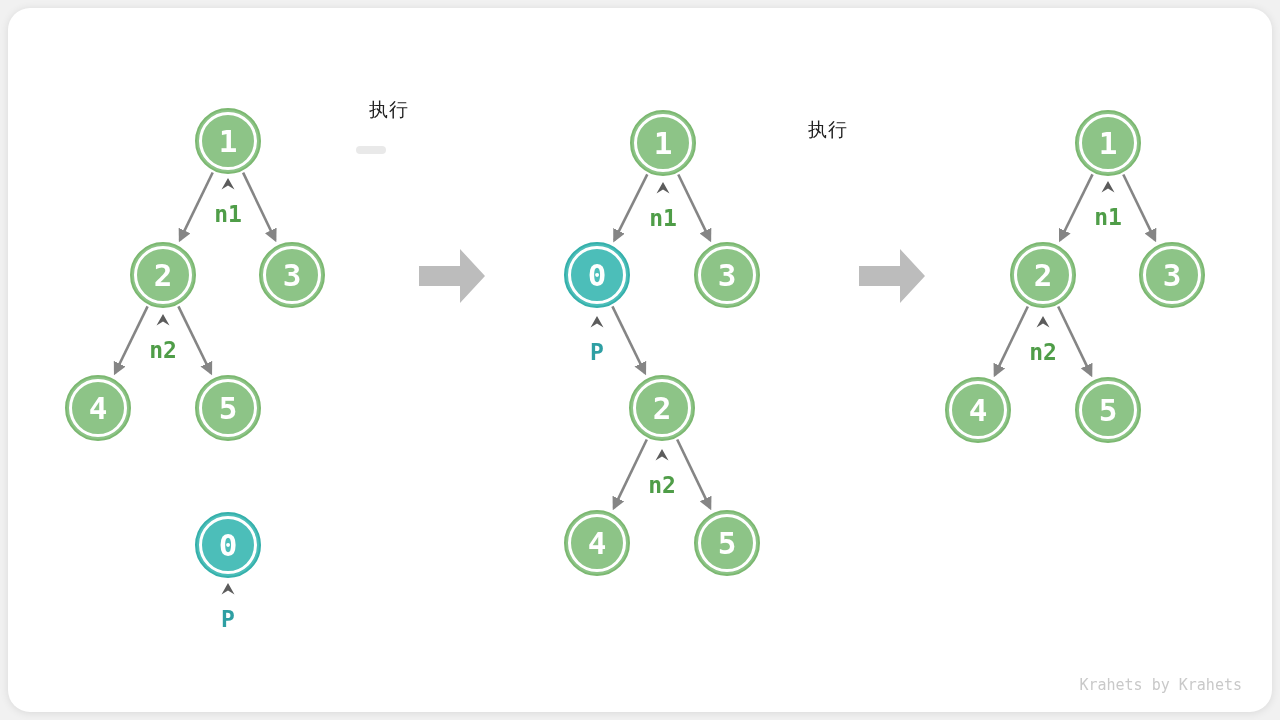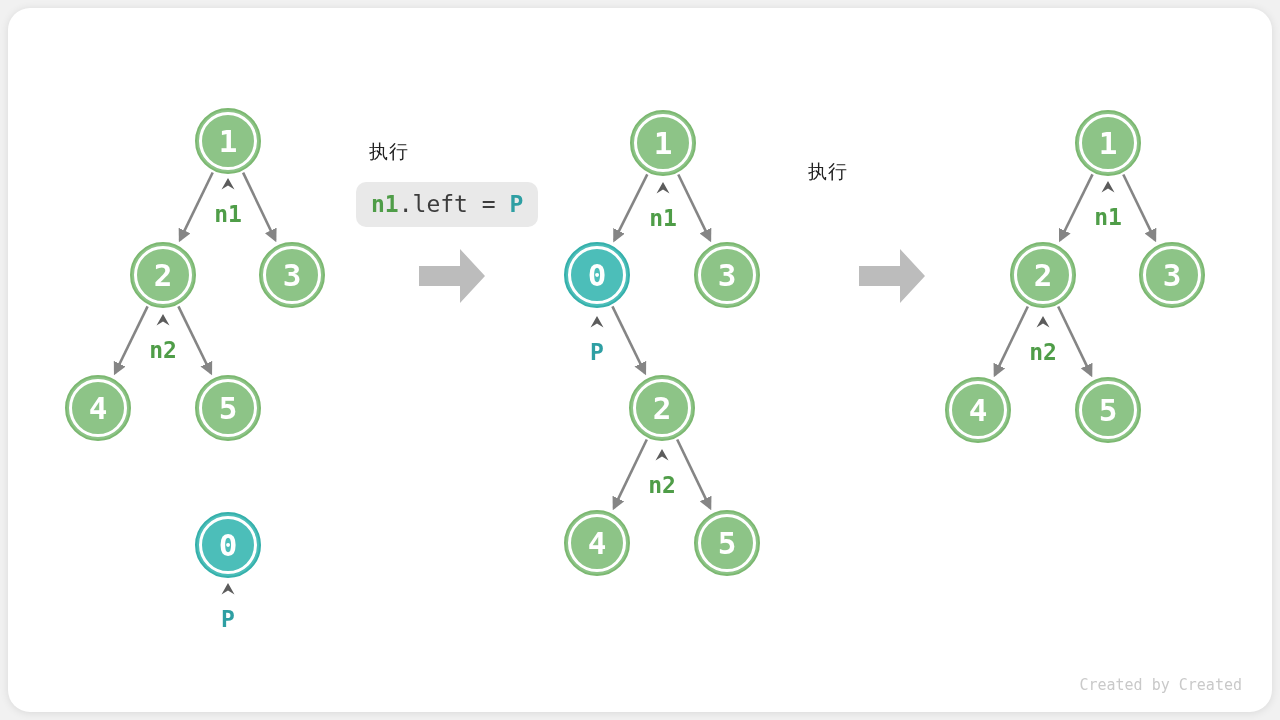--- a/index.html
+++ b/index.html
@@ -18,21 +18,21 @@
     font: bold 31px "DejaVu Sans Mono", monospace;
     fill: #ffffff; text-anchor: middle;
   }
   .ptr {
     font: bold 23px "DejaVu Sans Mono", monospace;
     text-anchor: middle;
   }
   .ptr-green { fill: #4F9D48; }
   .ptr-teal  { fill: #2E9FA3; }
 
-  .exec-block { position: absolute; margin-top: 42px; }
+  .exec-block { position: absolute; }
   .exec-header {
     font-size: 19px; color: #222222; letter-spacing: 1px;
     font-family: "Liberation Sans", sans-serif;
   }
   .code-box {
     display: inline-block; background: #E9E9E9; border-radius: 10px;
     padding: 4px 15px; white-space: pre;
     font-family: "DejaVu Sans Mono", monospace; font-size: 23px; line-height: 37px;
   }
   .c-g { color: #4F9D48; font-weight: bold; }
@@ -199,27 +199,27 @@
         <g>
           <path d="M 1036.5 327.5 L 1043 316 L 1049.5 327.5 L 1043 323.5 Z" fill="#5C5C5C"></path>
           <text x="1043" y="360" class="ptr ptr-green">n2</text>
         </g>
       </g>
     </g>
 </svg>
 
 <div class="exec-block" id="exec1">
   <div class="exec-header">执行</div>
-  <div class="code-box"><div><span class="c-g">n1</span><span class="c-p">.left = </span><span class="c-t">P</span></div></div>
+  <div class="code-box"></div>
 </div>
 
 <div class="exec-block" id="exec2">
   <div class="exec-header">执行</div>
 </div>
 
 <svg class="big-arrow" id="big-arrow-1" viewBox="0 0 66 54">
   <polygon points="0,17 41,17 41,0 66,27 41,54 41,37 0,37" fill="#BCBCBC"></polygon>
 </svg>
 <svg class="big-arrow" id="big-arrow-2" viewBox="0 0 66 54">
   <polygon points="0,17 41,17 41,0 66,27 41,54 41,37 0,37" fill="#BCBCBC"></polygon>
 </svg>
 
-<div class="footer-credit">Created by Created</div>
+<div class="footer-credit">Krahets by Krahets</div>
 
 </body></html>

